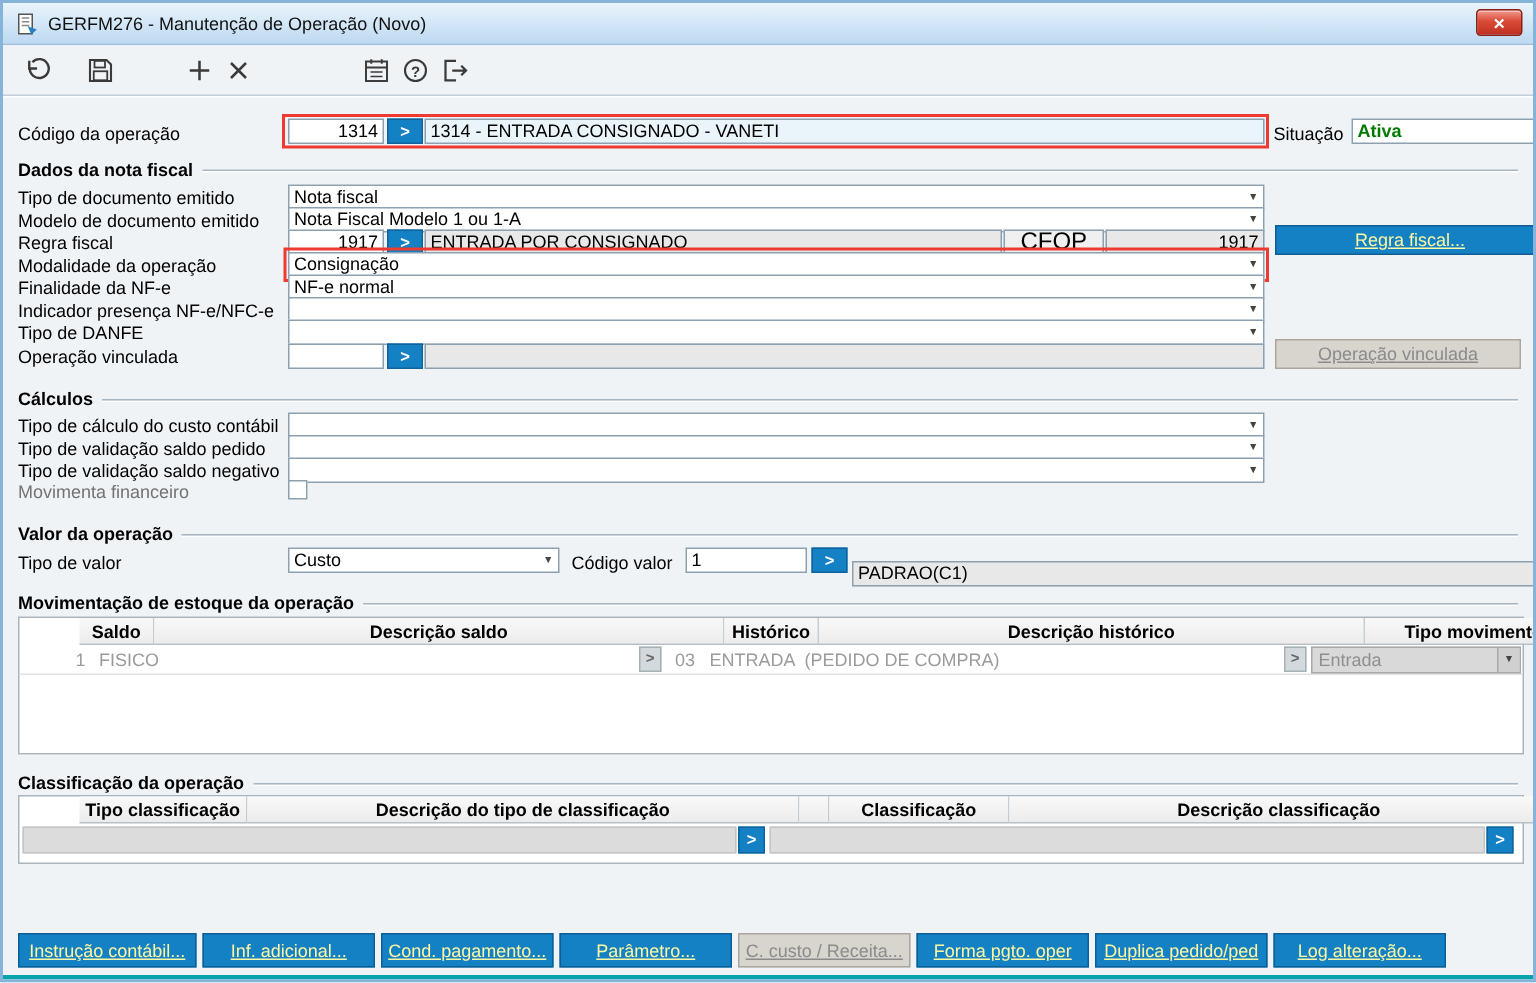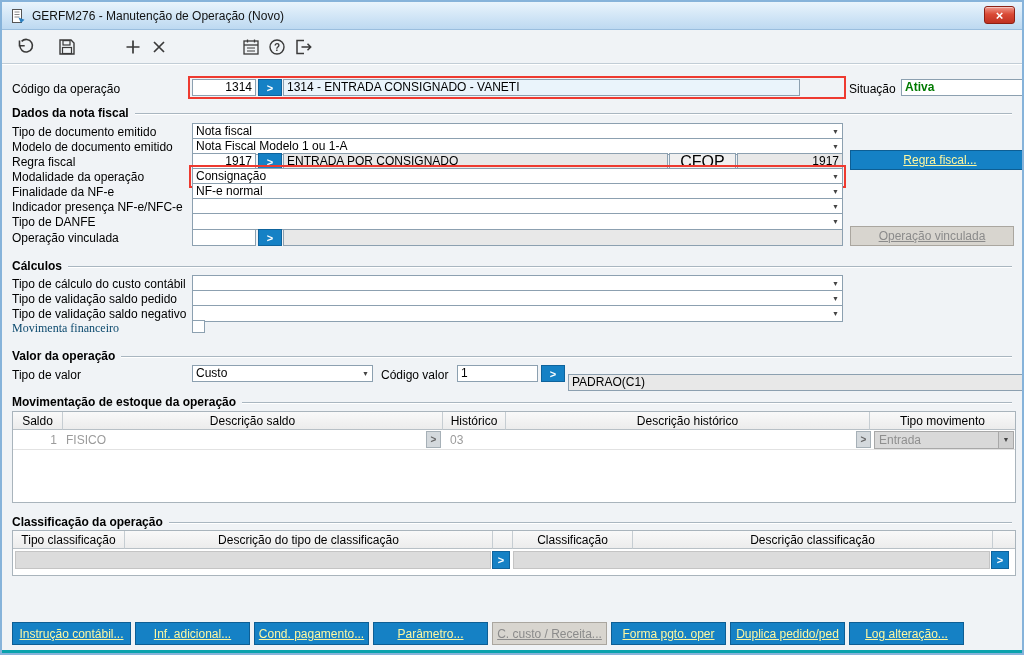--- a/index.html
+++ b/index.html
@@ -16,21 +16,21 @@
     color:#fff; font-weight:bold; font-size:13px; line-height:15px; display:flex; align-items:center; justify-content:center;
     box-shadow:inset 0 1px 0 rgba(255,255,255,.45); cursor:pointer; }
 
   
   .toolbar { position:absolute; left:0; top:28px; right:0; height:34px; display:flex; align-items:center;
     padding-left:10px; border-bottom:1px solid #c2cdd6; box-shadow:0 1px 0 #fff; }
   .tbtn { width:26px; height:26px; display:flex; align-items:center; justify-content:center; cursor:pointer; }
 
   
   .lbl { position:absolute; font-size:12px; color:#000; white-space:nowrap; line-height:14px; }
-  .lbl.dim { color:#0c4a6e;font-family:Liberation Serif, serif; }
+  .lbl.dim { color:#737373; }
   .inp { position:absolute; height:17px; border:1px solid #8ca0b0; background:#fff; font-size:12px;
     padding:0 3px; line-height:15px; color:#000; overflow:hidden; white-space:nowrap; }
   .inp.num { text-align:right; }
   .ro { background:#e8e8e8; }
   .ro-blue { background:#eaf4fb; }
   .cfop { position:absolute; height:17px; border:1px solid #8ca0b0; background:#f0f0f0; font-size:16px;
     line-height:15px; text-align:center; color:#000; }
   .sel { position:absolute; height:17px; border:1px solid #8ca0b0; background:#fff; font-size:12px;
     padding:0 16px 0 3px; cursor:pointer; }
   .sel .selval { display:block; line-height:15px; white-space:nowrap; overflow:hidden; }
@@ -50,21 +50,21 @@
   
   .actbtn { position:absolute; height:20px; background:#1581c5; border:1px solid #0d5e94; color:#fdf7a0;
     font-size:12px; display:flex; align-items:center; justify-content:center; text-decoration:underline;
     cursor:pointer; white-space:nowrap; overflow:hidden; }
   .actbtn.disabled { background:#d8d5cf; border-color:#aaa69f; color:#8b8b8b; }
 
   
   .tbl { position:absolute; background:#fff; border:1px solid #a9b4bc; }
   .th { position:absolute; top:0; height:18px; background:linear-gradient(#f9f9f9,#ececec);
     border-right:1px solid #c6cdd2; border-bottom:1px solid #b8c0c6; display:flex; align-items:center;
-    justify-content:center; font-weight:normal; font-size:12px; white-space:nowrap; overflow:hidden; }
+    justify-content:center; font-weight:bold; font-size:12px; white-space:nowrap; overflow:hidden;margin-left:40px; }
   .trow { position:absolute; left:0; right:0; height:20px; border-bottom:1px solid #e2e2e2; }
   .cell { position:absolute; top:3px; font-size:12px; color:#9b9b9b; white-space:pre; }
   .gbtn { position:absolute; top:1px; width:15px; height:17px; background:#d4d9dd; border:1px solid #a6b0b7;
     color:#666; font-size:10px; font-weight:bold; display:flex; align-items:center; justify-content:center; cursor:pointer; }
   .rowsel { position:absolute; top:1px; height:18px; background:#d9d9d9; border:1px solid #a8a8a8; color:#8f8f8f;
     font-size:12px; padding:0 18px 0 4px; line-height:16px; cursor:pointer; }
   .rowsel .arrbox { position:absolute; right:0; top:0; bottom:0; width:15px; background:#d0d0d0;
     border-left:1px solid #a8a8a8; display:flex; align-items:center; justify-content:center; font-size:7px; color:#444; }
   .grayfld { position:absolute; height:18px; background:#dcdcdc; border:1px solid #c4c4c4; }
 
@@ -140,21 +140,21 @@
       </svg>
     </div>
   </div>
 
   <div class="redbox" style="left:186px;top:74px;width:658px;height:23px"></div>
   <span class="lbl" style="left:10px;top:80px">Código da operação</span>
   <div class="inp num" style="left:190px;top:77px;width:64px">1314</div>
   <div class="gobtn" style="left:256px;top:77px">
     <span>&gt;</span>
   </div>
-  <div class="inp ro-blue" style="left:281px;top:77px;width:517px">1314 - ENTRADA CONSIGNADO - VANETI</div>
+  <div class="inp ro-blue" style="left:281px;top:77px;width:560px">1314 - ENTRADA CONSIGNADO - VANETI</div>
   <span class="lbl" style="left:847px;top:80px">Situação</span>
   <div class="sel" style="left:899px;top:77px;width:134px">
     <span class="selval green">Ativa</span>
     <span class="arr">▼</span>
   </div>
 
   <div class="sect" style="top:104px">
     <b>Dados da nota fiscal</b>
   </div>
 
@@ -265,20 +265,21 @@
     <div class="th" style="left:493px;width:364px">Descrição histórico</div>
     <div class="th" style="left:857px;width:145px;border-right:none">Tipo movimento</div>
 
     <div class="trow" style="top:18px">
       <span class="cell" style="left:0;width:44px;text-align:right">1</span>
       <span class="cell" style="left:53px">FISICO</span>
       <div class="gbtn" style="left:413px">
         <span>&gt;</span>
       </div>
       <span class="cell" style="left:437px">03</span>
+      <span class="cell" style="left:460px">ENTRADA  (PEDIDO DE COMPRA)</span>
       <div class="gbtn" style="left:843px">
         <span>&gt;</span>
       </div>
       <div class="rowsel" style="left:861px;width:140px">
         <span>Entrada</span>
         <span class="arrbox">▼</span>
       </div>
     </div>
   </div>
 

